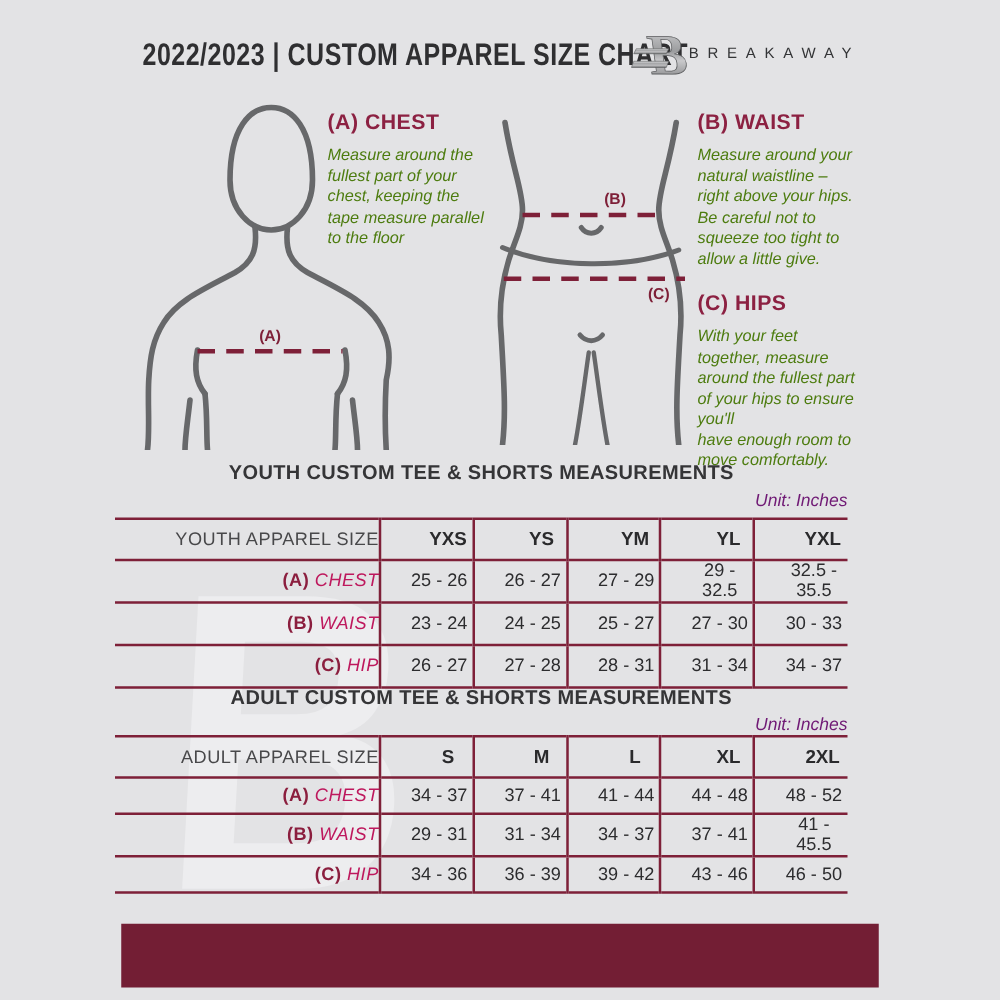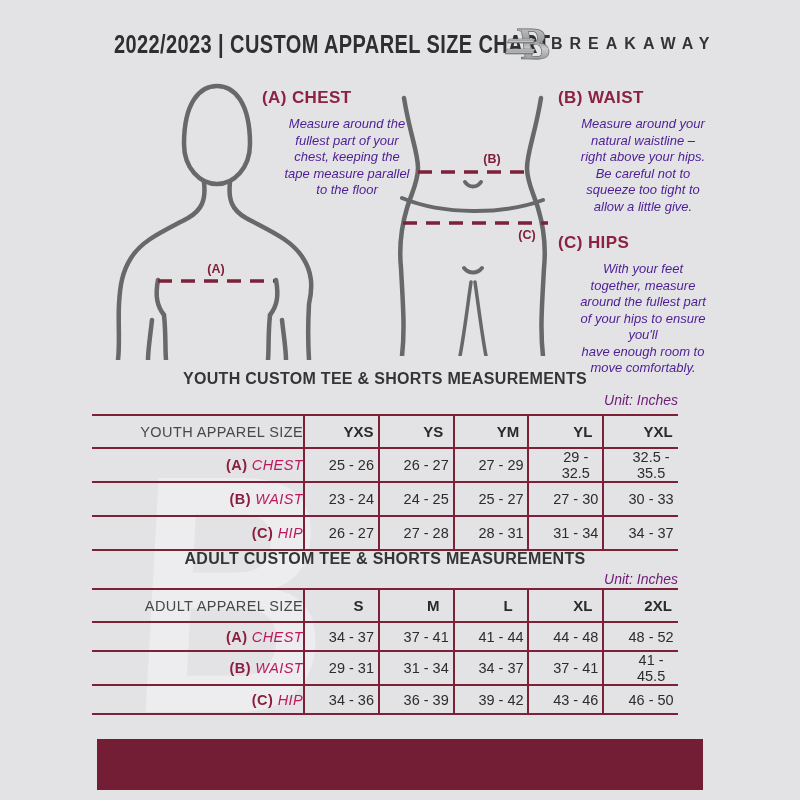--- a/index.html
+++ b/index.html
@@ -4,34 +4,34 @@
 <style>
   html,body{margin:0;padding:0;background:#e3e3e5;}
   .page{position:relative;width:800px;height:800px;background:#e3e3e5;overflow:hidden;
         font-family:"Liberation Sans","DejaVu Sans",sans-serif;}
 
   
   .doc-title{position:absolute;left:114px;top:30px;font-size:25px;font-weight:bold;
              color:#2f2f31;letter-spacing:.5px;transform:scaleX(.8);transform-origin:left top;
              white-space:nowrap;}
   .brand{position:absolute;left:505px;top:18px;display:flex;align-items:center;}
-  .brand-name{position:absolute;left:551px;top:35px;font-size:16px;font-weight:bold;
+  .brand-name{position:absolute;left:551px;top:35px;font-size:12px;font-weight:normal;
               letter-spacing:7px;color:#333436;white-space:nowrap;}
 
   
   .watermark{position:absolute;left:142px;top:452px;font-size:340px;line-height:285px;
              font-weight:bold;color:#ededef;transform:scaleX(.8) skewX(-4deg);
              transform-origin:left top;z-index:0;user-select:none;}
 
   
   .fig{position:absolute;z-index:1;}
   .guide-block{position:absolute;width:170px;z-index:1;}
   .guide-heading{font-size:17px;font-weight:bold;color:#8c2142;letter-spacing:.4px;}
-  .guide-body{margin-top:8px;font-size:13px;font-style:italic;color:#4c1d95;
-              line-height:16.5px;white-space:pre-line;text-align:center;}
+  .guide-body{margin-top:8px;font-size:13px;font-style:italic;color:#4d7c0f;
+              line-height:16.5px;white-space:pre-line;}
   .dash-label{position:absolute;font-size:12.5px;font-weight:bold;color:#7e2038;
               transform:translateX(-50%);z-index:2;}
 
   
   .tbl-title{position:absolute;left:92px;width:586px;text-align:center;font-size:16px;
              font-weight:bold;color:#353537;letter-spacing:.3px;z-index:1;}
   .tbl-unit{position:absolute;left:92px;width:586px;text-align:right;font-size:14px;
             font-style:italic;color:#701a75;z-index:1;}
   table.sizes{position:absolute;left:92px;border-collapse:collapse;table-layout:fixed;
               width:586px;z-index:1;}

